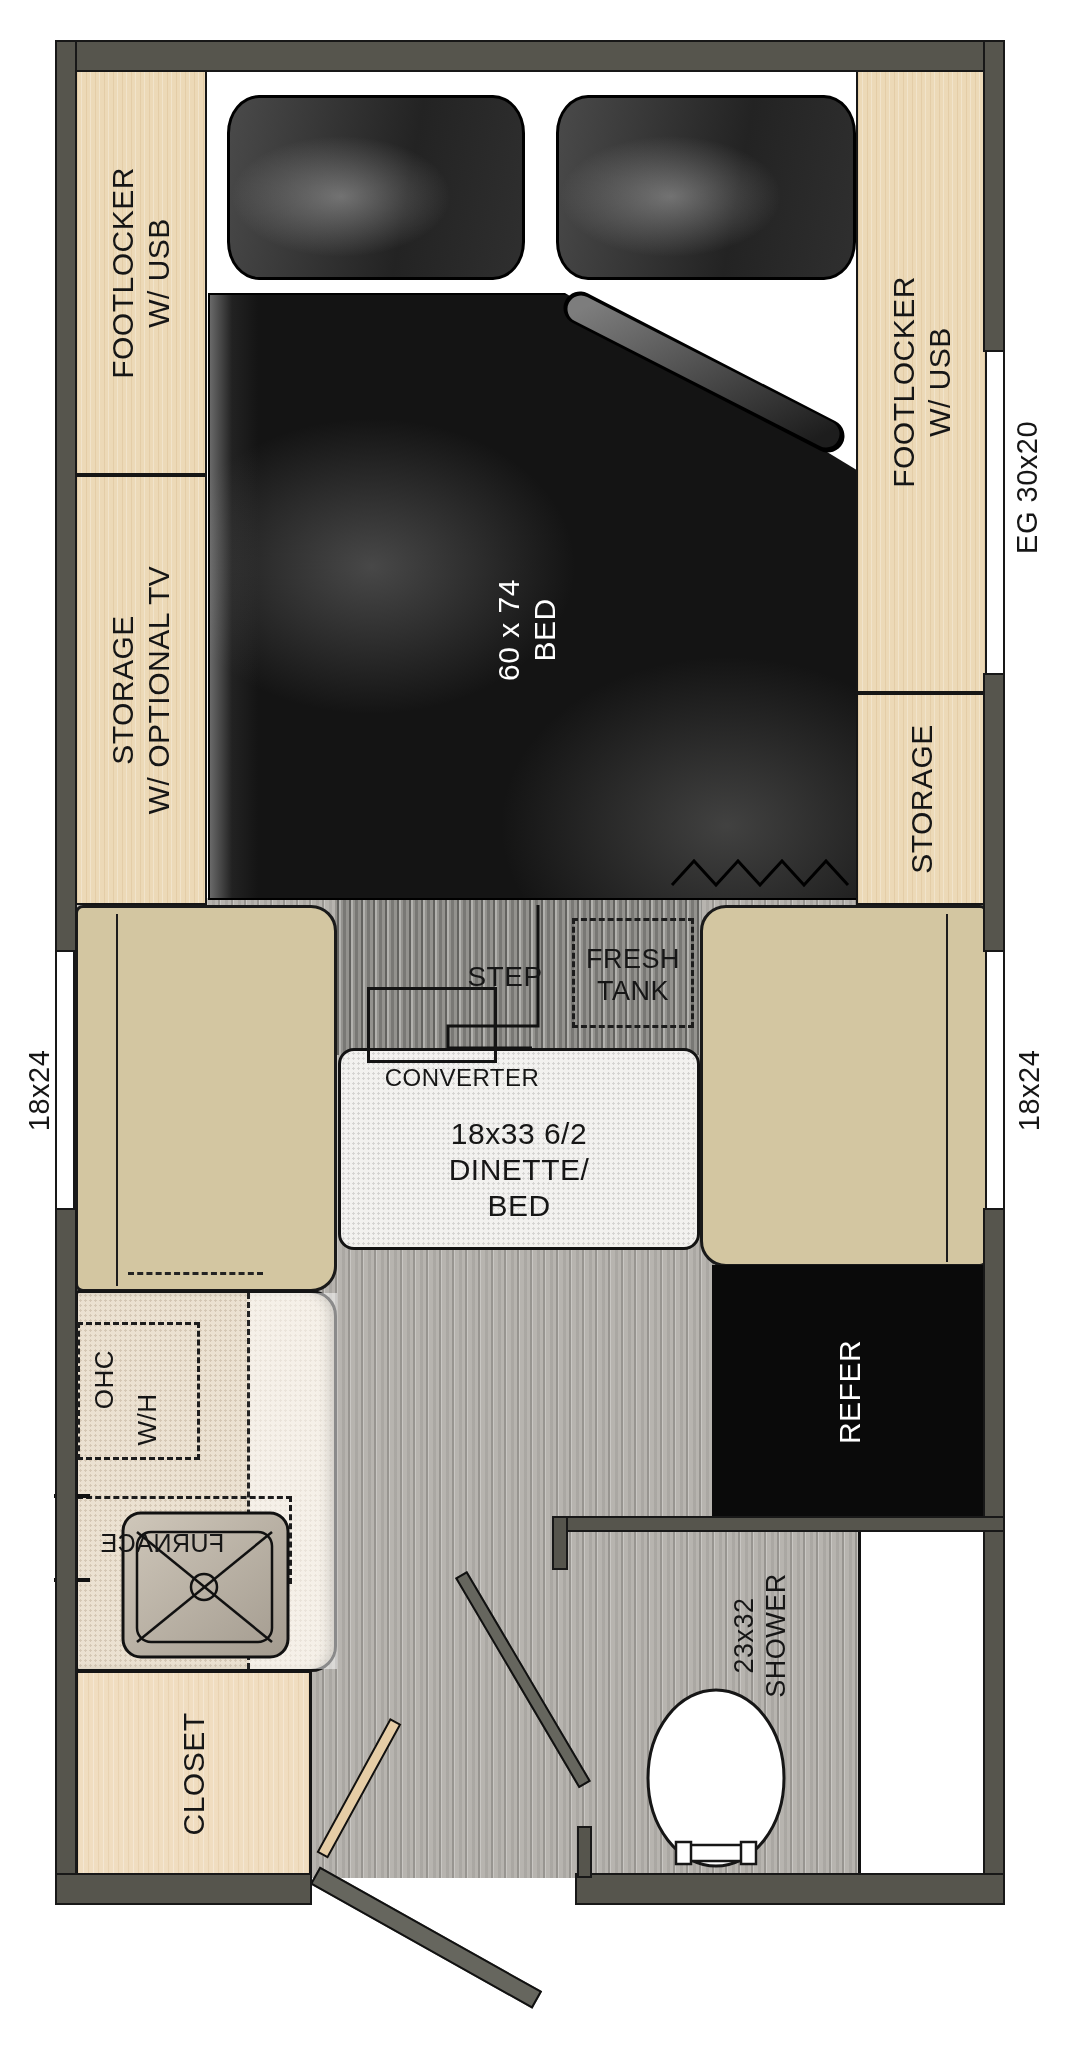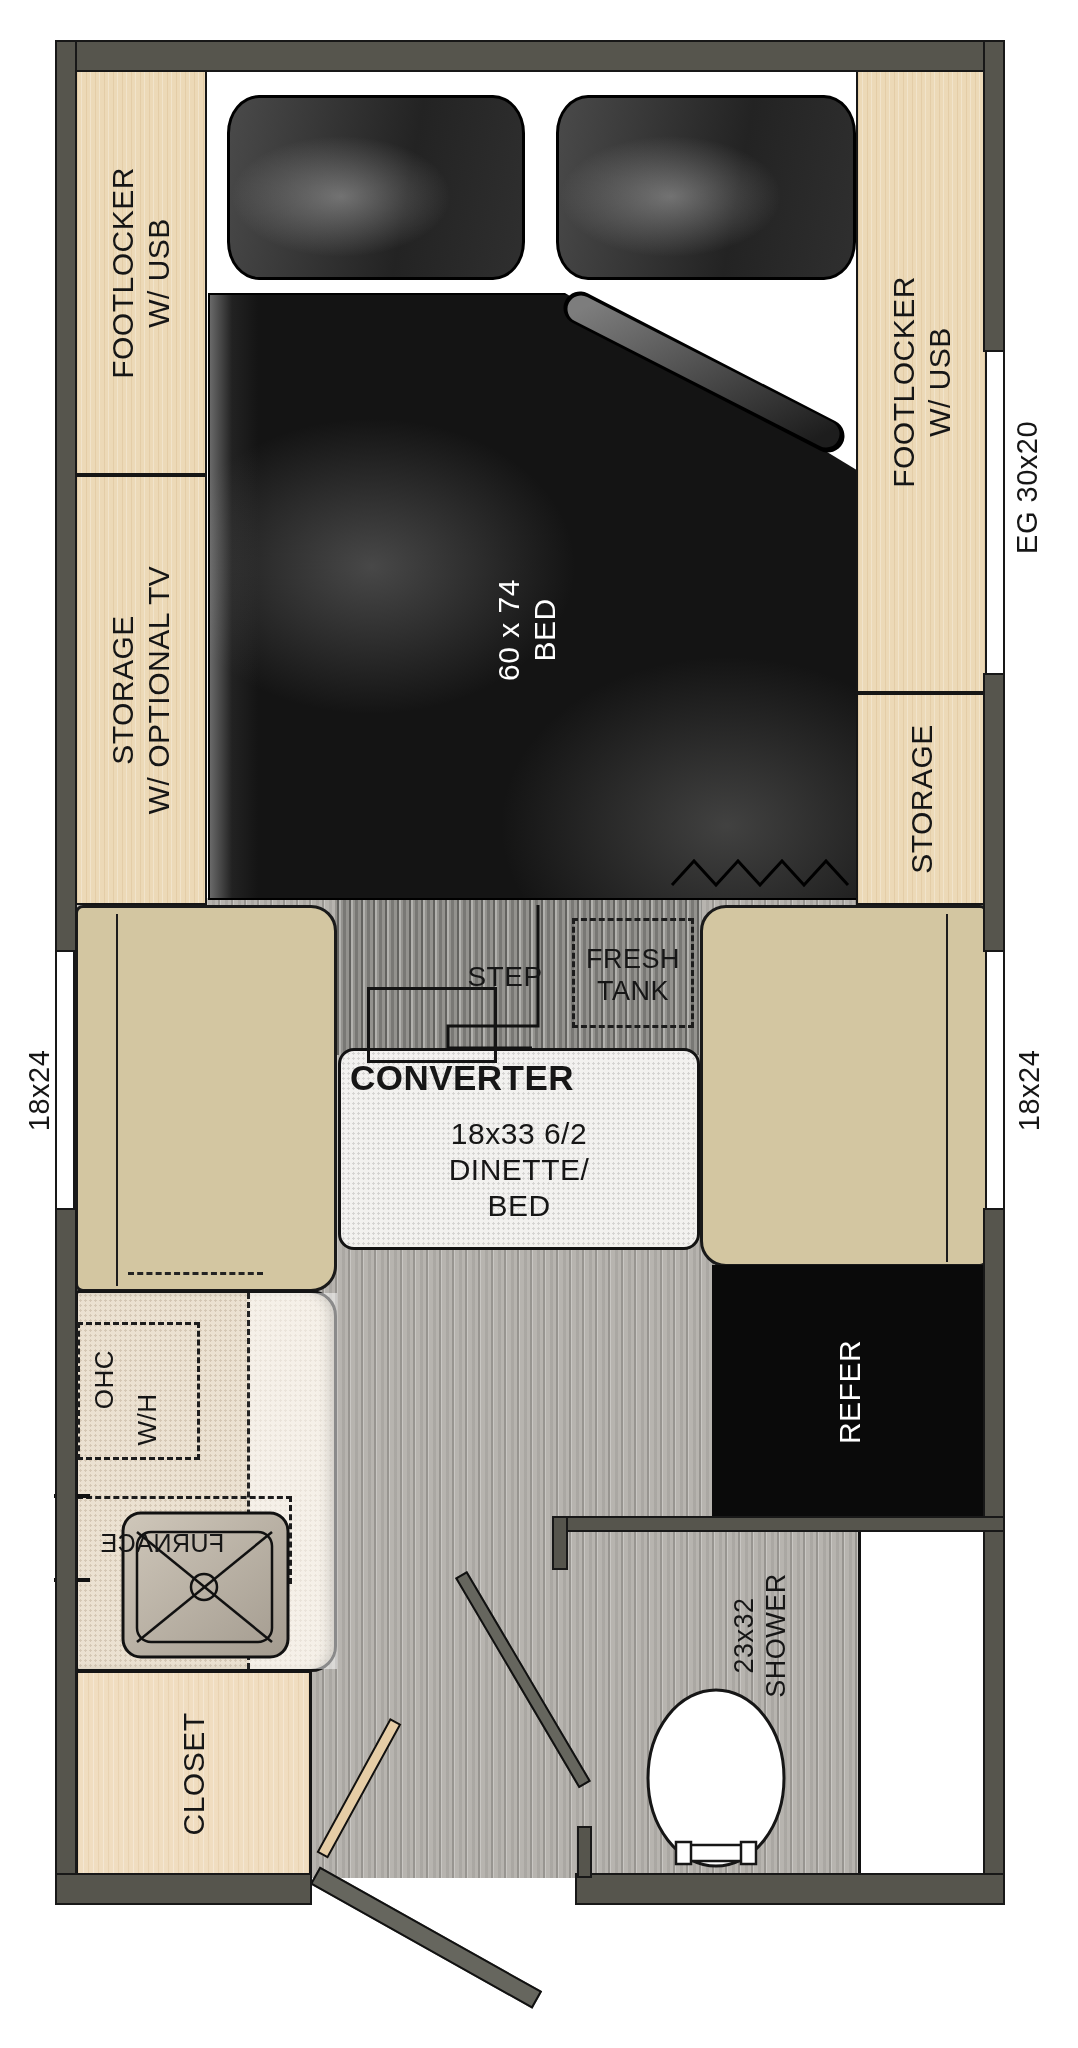--- a/index.html
+++ b/index.html
@@ -117,21 +117,21 @@
   <div class="abs center" style="left:572px;top:930px;width:122px;height:90px;">
     <div class="lbl" style="font-size:27px;">
       <div>FRESH</div>
       <div>TANK</div>
     </div>
   </div>
 
   <div class="abs speckle" style="left:338px;top:1048px;width:362px;height:202px;border:3px solid #131313;border-radius:16px;"></div>
   <div class="abs solidbox" style="left:367px;top:987px;width:130px;height:76px;"></div>
   <div class="abs center" style="left:362px;top:1062px;width:200px;height:32px;">
-    <div class="lbl" style="font-size:35px;font-weight:bold;">CONVERTER</div>
+    <div class="lbl" style="font-size:24px;">CONVERTER</div>
   </div>
   <div class="abs center" style="left:348px;top:1102px;width:342px;height:135px;">
     <div class="lbl">
       <div>18x33 6/2</div>
       <div>DINETTE/</div>
       <div>BED</div>
     </div>
   </div>
 
   <div class="abs vwrap" style="left:712px;top:1265px;width:276px;height:253px;background:#0a0a0a;">

